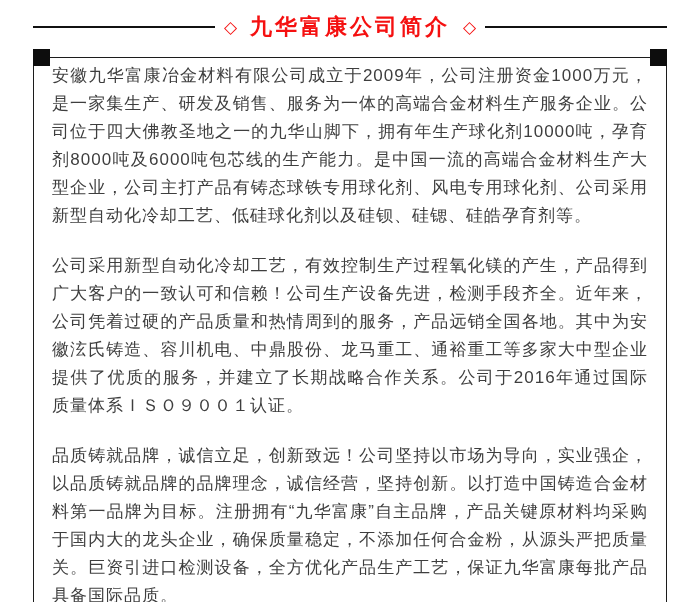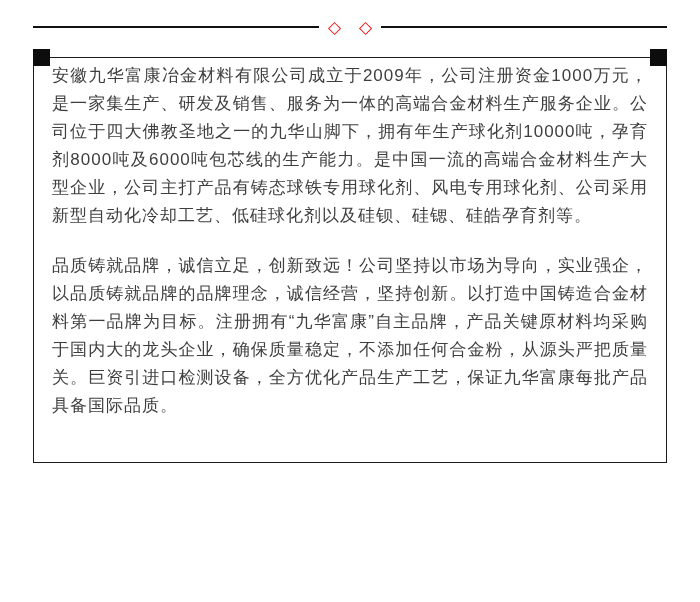--- a/index.html
+++ b/index.html
@@ -65,24 +65,26 @@
     margin-bottom: 22px;
   }
   .para:nth-of-type(3) { margin-bottom: 0; }
 </style>
 </head>
 <body>
 
 <div class="title-row">
   <span class="title-rule"></span>
   <span class="title-diamond">◇</span>
+  <h1 class="page-title">九华富康公司简介</h1>
   <span class="title-diamond">◇</span>
   <span class="title-rule"></span>
 </div>
 
 <div class="intro-box">
   <span class="corner-square left"></span>
   <span class="corner-square right"></span>
 
   <p class="para">安徽九华富康冶金材料有限公司成立于2009年，公司注册资金1000万元，是一家集生产、研发及销售、服务为一体的高端合金材料生产服务企业。公司位于四大佛教圣地之一的九华山脚下，拥有年生产球化剂10000吨，孕育剂8000吨及6000吨包芯线的生产能力。是中国一流的高端合金材料生产大型企业，公司主打产品有铸态球铁专用球化剂、风电专用球化剂、公司采用新型自动化冷却工艺、低硅球化剂以及硅钡、硅锶、硅皓孕育剂等。</p>
+  <p class="para">公司采用新型自动化冷却工艺，有效控制生产过程氧化镁的产生，产品得到广大客户的一致认可和信赖！公司生产设备先进，检测手段齐全。近年来，公司凭着过硬的产品质量和热情周到的服务，产品远销全国各地。其中为安徽泫氏铸造、容川机电、中鼎股份、龙马重工、通裕重工等多家大中型企业提供了优质的服务，并建立了长期战略合作关系。公司于2016年通过国际质量体系ＩＳＯ９００１认证。</p>
   <p class="para">品质铸就品牌，诚信立足，创新致远！公司坚持以市场为导向，实业强企，以品质铸就品牌的品牌理念，诚信经营，坚持创新。以打造中国铸造合金材料第一品牌为目标。注册拥有“九华富康”自主品牌，产品关键原材料均采购于国内大的龙头企业，确保质量稳定，不添加任何合金粉，从源头严把质量关。巨资引进口检测设备，全方优化产品生产工艺，保证九华富康每批产品具备国际品质。</p>
 
 </div>
 
 </body></html>

